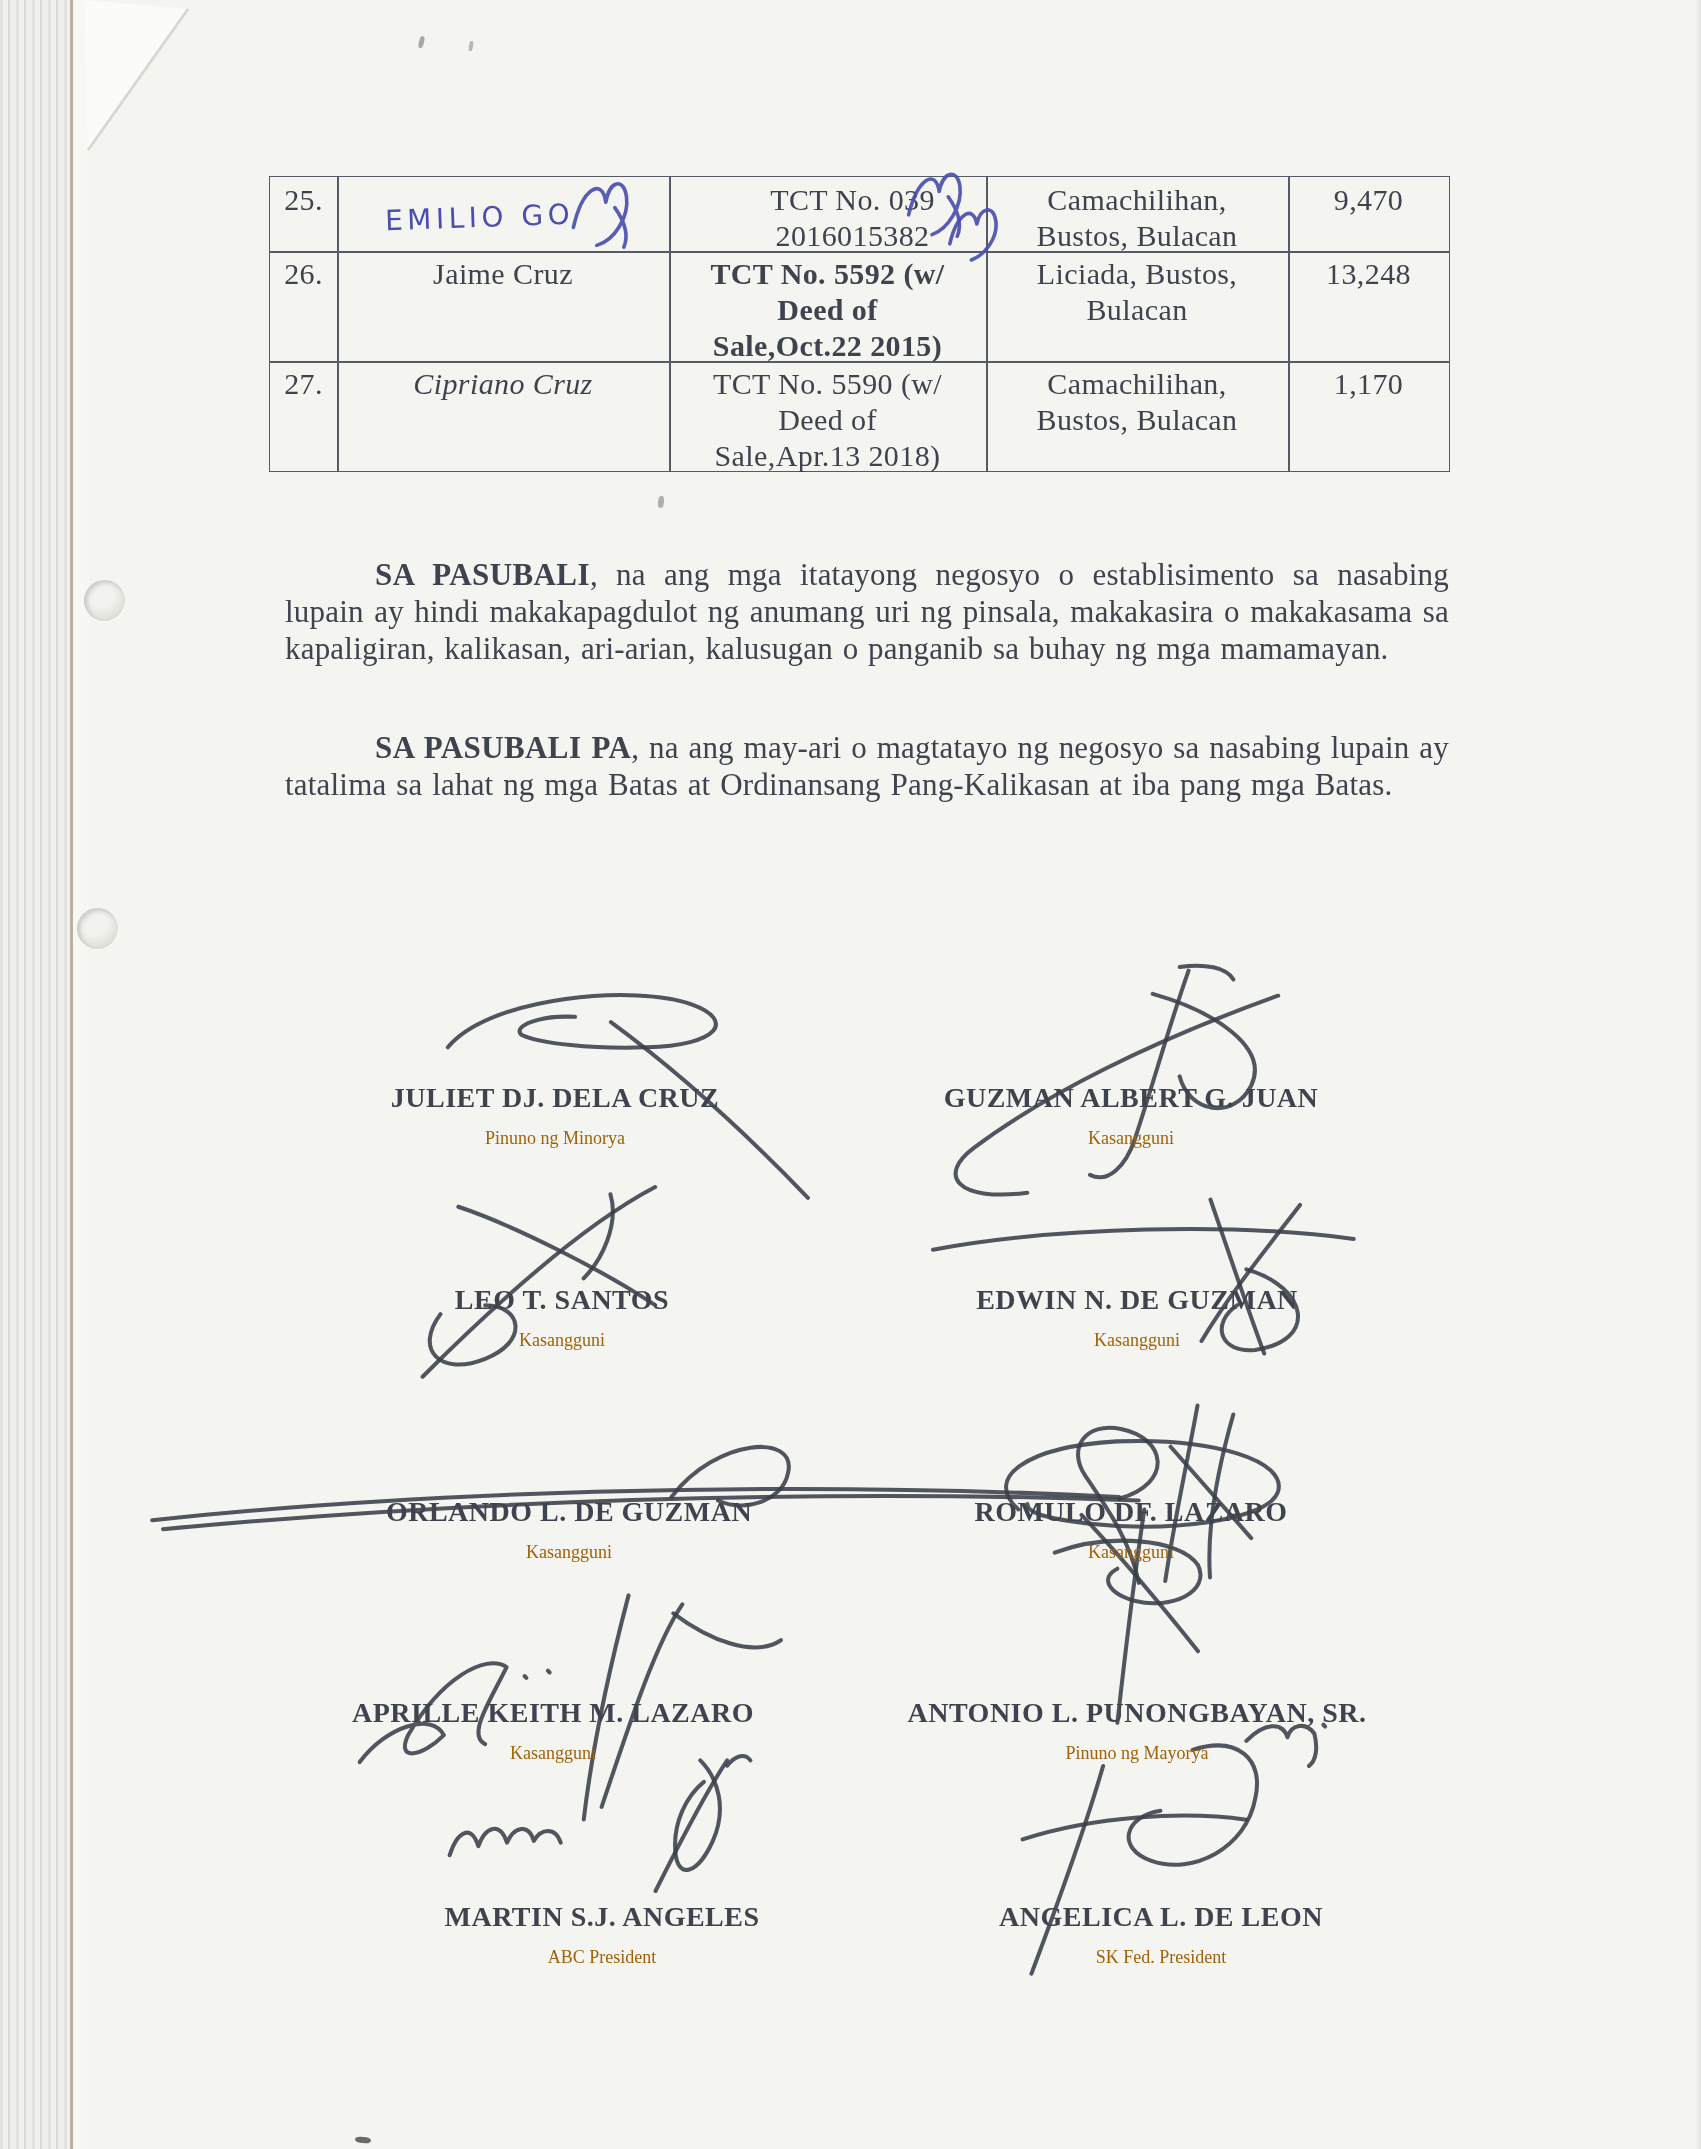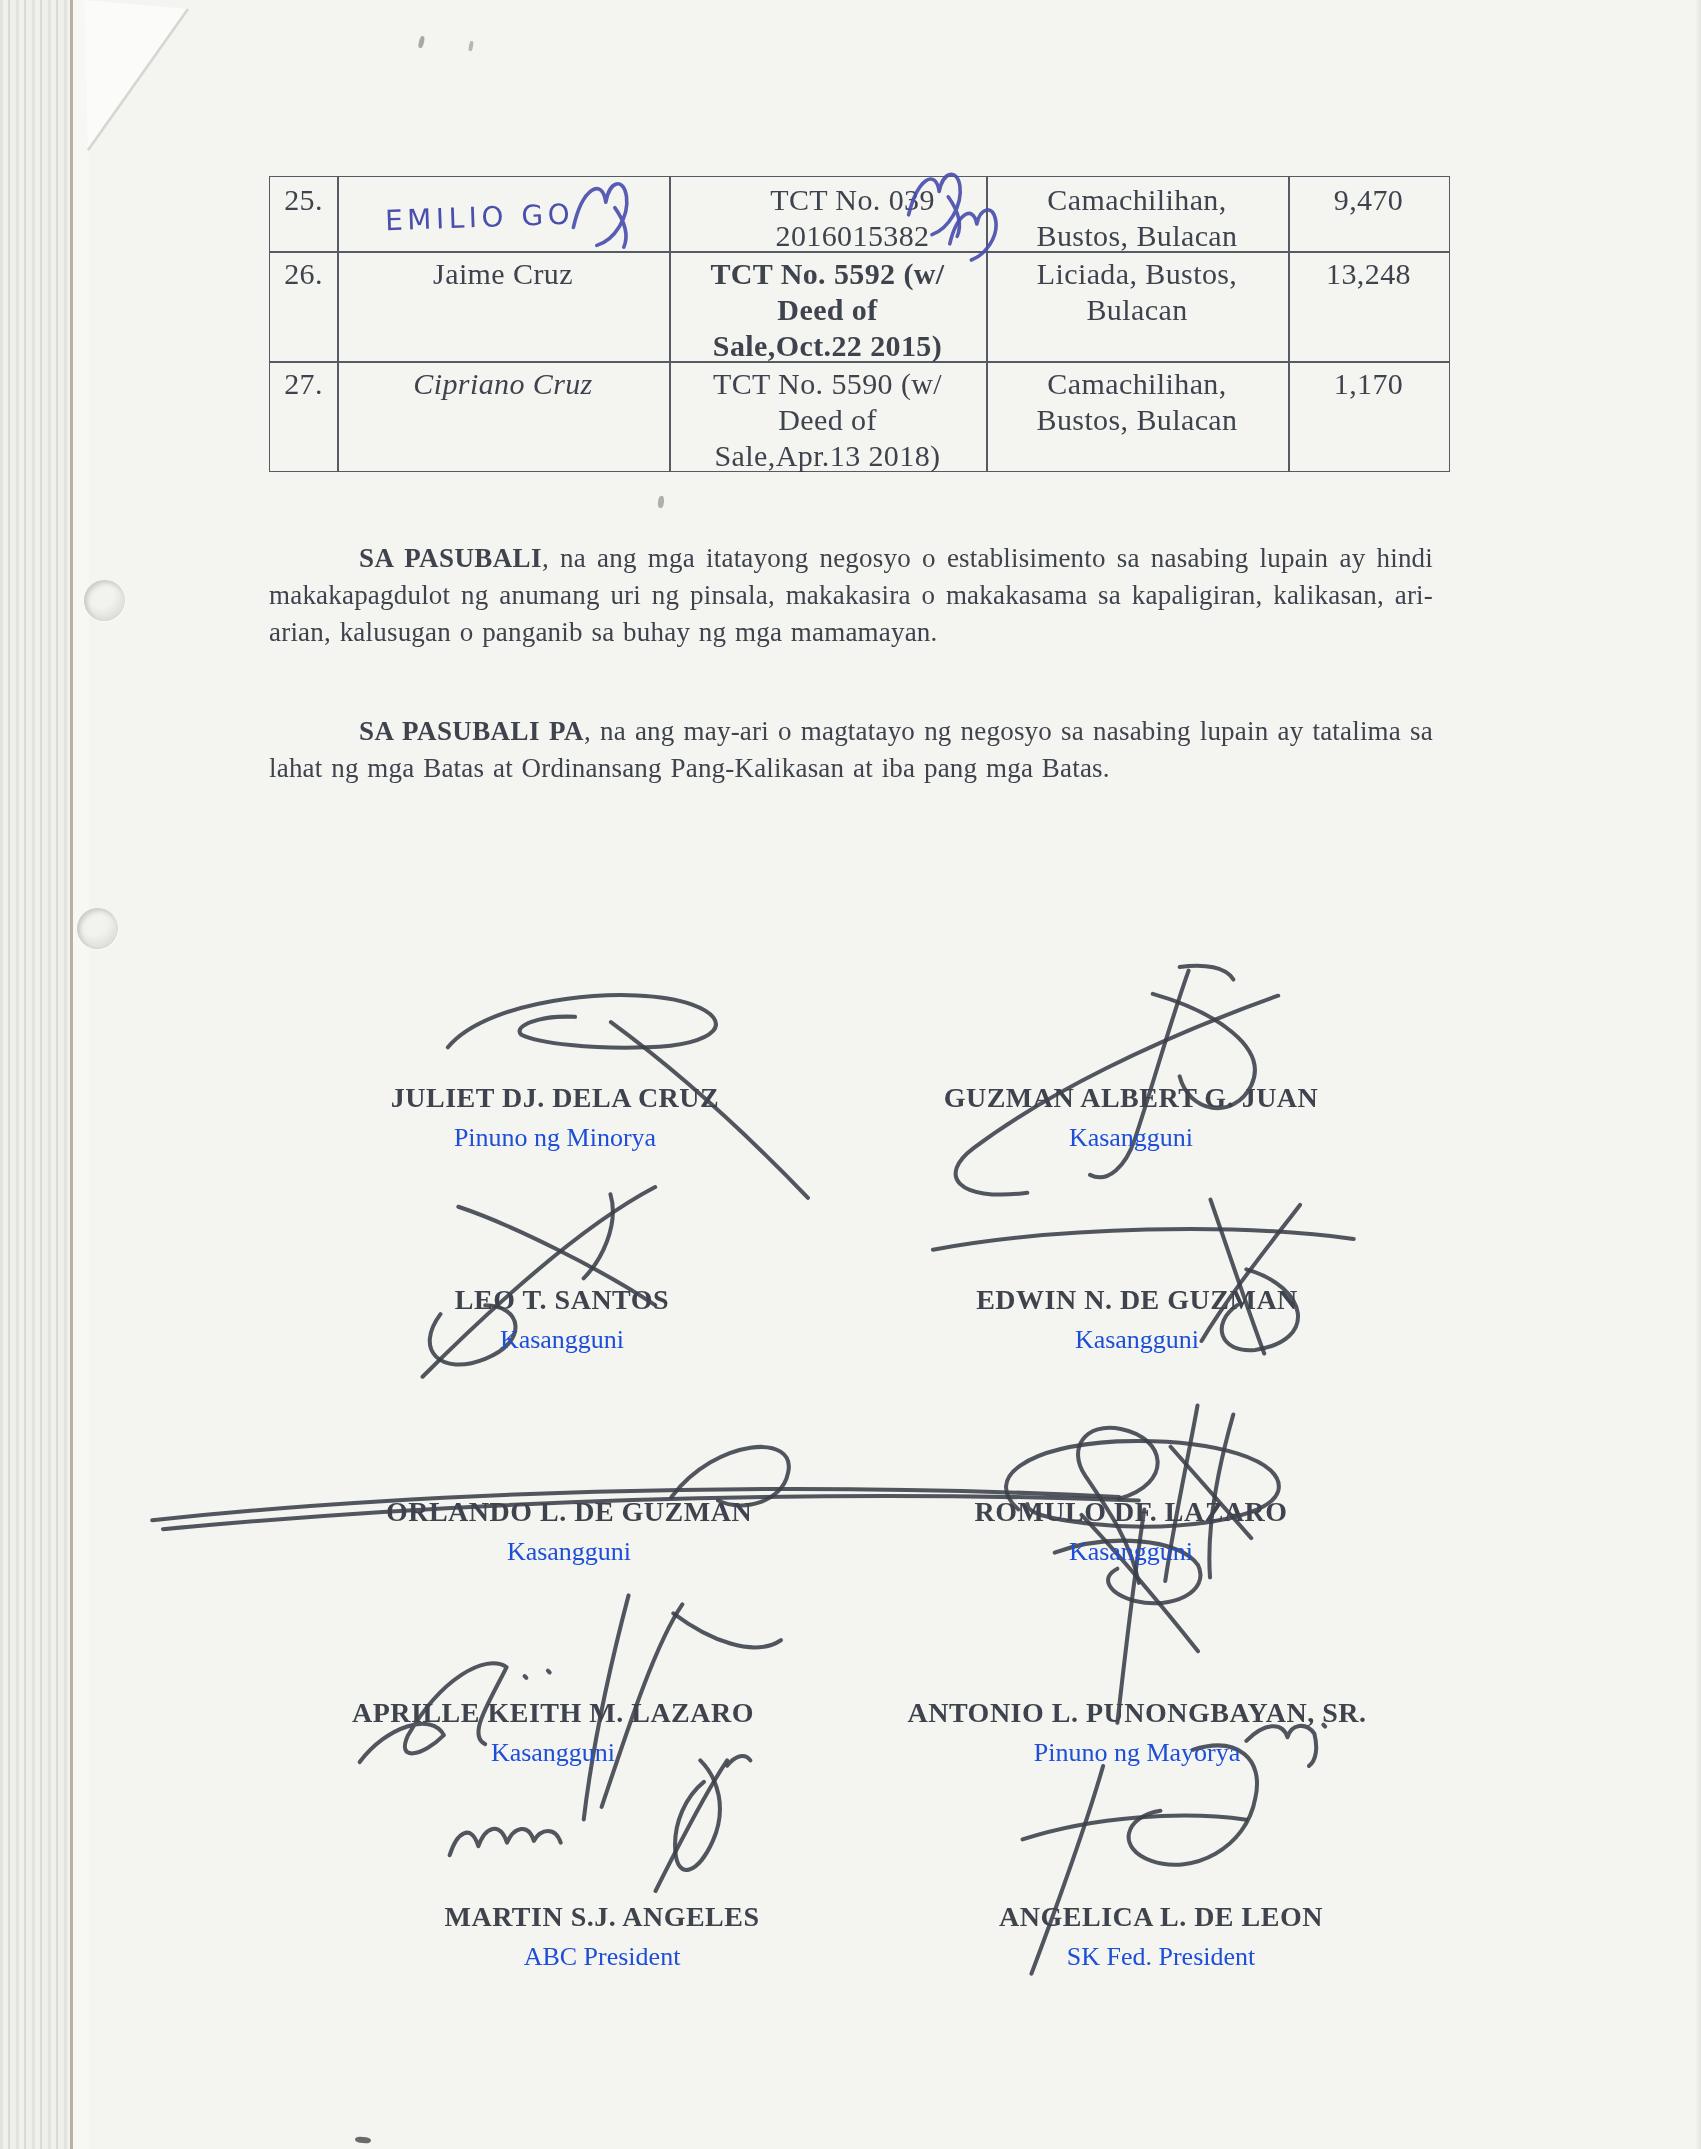--- a/index.html
+++ b/index.html
@@ -32,29 +32,29 @@
   .speck{position:absolute;background:#6a6a6a;border-radius:40%/60%;}
   
   #doc-table{position:absolute;left:269px;top:176px;width:1179px;height:294px;
     border:1.8px solid #565b63;}
   .vline{position:absolute;top:0;bottom:0;width:1.8px;background:#565b63;}
   .hline{position:absolute;left:0;right:0;height:1.8px;background:#565b63;}
   .cell{position:absolute;text-align:center;white-space:pre-line;
     font-size:30px;line-height:36px;padding-top:5.4px;color:#3e434d;
     letter-spacing:0.4px;}
   
-  .para{position:absolute;left:269px;width:1164px;margin:0;
-    font-size:27px;line-height:37px;text-align:justify;text-indent:90px;
+  .para{position:absolute;left:269px;width:1164px;margin:16px;
+    font-size:31px;line-height:37px;text-align:justify;text-indent:90px;
     color:#3e434d;letter-spacing:0.2px;word-spacing:1.8px;}
   .para b{letter-spacing:0.4px;}
   
   .sig-block{position:absolute;transform:translateX(-50%);text-align:center;}
   .sig-name{font-weight:bold;font-size:28px;line-height:36px;white-space:nowrap;
     letter-spacing:0.5px;color:#3e434d;}
-  .sig-title{font-size:26px;line-height:34px;margin-top:4.5px;white-space:nowrap;color:#1d4ed8;}
+  .sig-title{font-size:18px;line-height:34px;margin-top:4.5px;white-space:nowrap;color:#a16207;}
   
   .scribble{position:absolute;overflow:visible;}
   .scribble path{fill:none;stroke:#3a3f48;stroke-width:4.5;
     stroke-linecap:round;stroke-linejoin:round;opacity:.88;}
   .scribble.blue path{stroke:#4a4fae;stroke-width:4;opacity:.92;}
   
   #handwritten-owner{
     position:absolute;left:385px;top:201px;
     font-family:"DejaVu Sans",sans-serif;font-size:28px;letter-spacing:4.5px;
     color:#4a4fae;transform:rotate(-2deg);font-weight:500;white-space:nowrap;}

